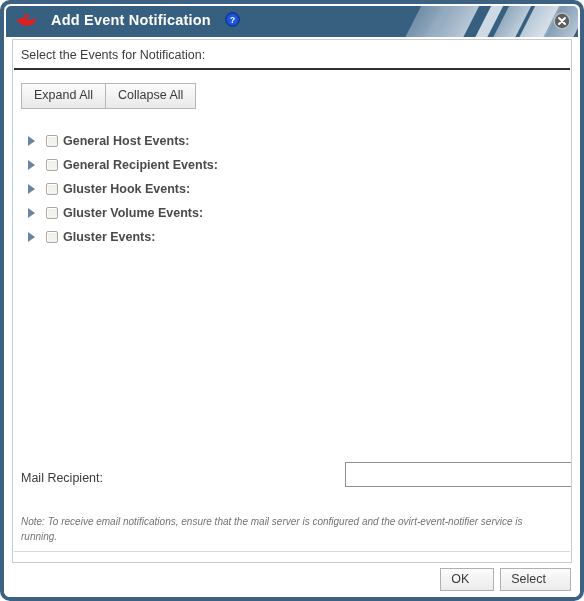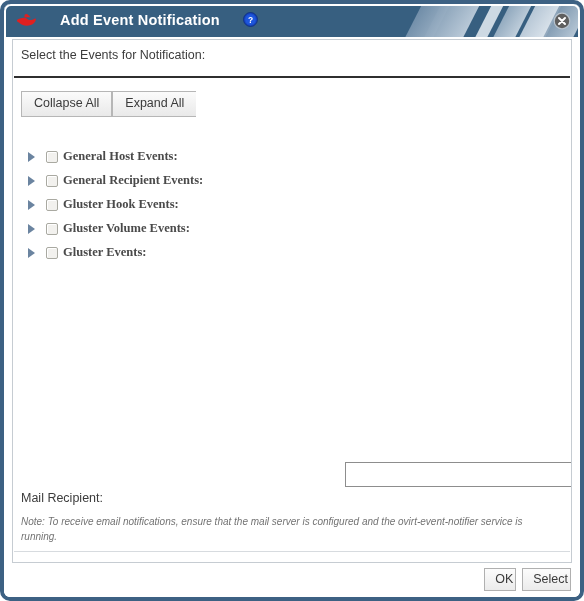--- a/index.html
+++ b/index.html
@@ -61,21 +61,21 @@
   #streak-e { right: 0px;   width: 30px; background: linear-gradient(100deg,#7792ab,#cfdbe6); opacity:.9; }
   #streak-f { right: 140px; width: 9px;  background: #9fb4c7; opacity:.7; }
 
   #title-left {
     position: absolute;
     left: 11px;
     top: 0;
     height: 31px;
     display: flex;
     align-items: center;
-    gap: 21px;
+    gap: 12px;
     z-index: 5;
   }
   #app-logo-icon { width: 24px; height: 20px; display:block; }
   #title-text {
     color: #ffffff;
     font-size: 14.5px;
     font-weight: bold;
     letter-spacing: .2px;
     white-space: nowrap;
   }
@@ -112,21 +112,21 @@
     border: 1px solid #c6ccd2;
     background: #ffffff;
     box-sizing: border-box;
     overflow: hidden;
   }
 
   
   #events-section-label {
     font-size: 12.5px;
     color: #3c3c3c;
-    padding: 8px 0 14px 8px;
+    padding: 8px 0 6px 8px;
   }
   #label-divider {
     height: 2px;
     background: #2f2f2f;
     margin: 0 1px;
   }
 
   
   #tree-toolbar {
     display: flex;
@@ -139,23 +139,22 @@
     background: linear-gradient(#fbfbfb, #e9e9e9);
     border: 1px solid #b6b6b6;
     padding: 5px 12px 6px 12px;
     cursor: pointer;
     line-height: 1;
   }
   #expand-all-button { border-right: none; }
 
   
   #events-tree {
-    margin-top: 28px;
+    margin-top: 20px;
     padding-left: 10px;
-    font-family: Liberation Serif, serif;
   }
   .tree-row {
     display: flex;
     align-items: center;
     height: 24px;
     cursor: pointer;
   }
   .tree-arrow {
     width: 16px;
     display: flex;
@@ -190,21 +189,20 @@
     right: 0;
     bottom: 64px;
     height: 38px;
   }
   #mail-recipient-label {
     position: absolute;
     left: 8px;
     top: 11px;
     font-size: 12.5px;
     color: #3c3c3c;
-    margin-top: 20px;
   }
   #mail-recipient-input {
     position: absolute;
     left: 332px;
     top: 2px;
     width: 230px;
     height: 25px;
     box-sizing: border-box;
     border: 1px solid #8d8d8d;
     background: #ffffff;
@@ -243,21 +241,21 @@
     display: flex;
     gap: 6px;
     z-index: 20;
   }
   .footer-btn {
     font-family: "Liberation Sans", sans-serif;
     font-size: 12.5px;
     color: #3a3a3a;
     background: linear-gradient(#fcfcfc, #ebebeb);
     border: 1px solid #b0b0b0;
-    padding: 4px 2px 5px 10px;
+    padding: 4px 24px 5px 10px;
     cursor: pointer;
     line-height: 1;
     min-width: 28px;
   }
 </style>
 </head>
 <body>
 
 <div id="dialog-window">
 
@@ -290,22 +288,22 @@
   </div>
 
   <div id="dialog-body">
 
     <div id="content-panel">
 
       <div id="events-section-label">Select the Events for Notification:</div>
       <div id="label-divider"></div>
 
       <div id="tree-toolbar">
+        <button class="toolbar-btn" id="expand-all-button">Expand All</button>
         <button class="toolbar-btn" id="collapse-all-button">Collapse All</button>
-        <button class="toolbar-btn" id="expand-all-button">Expand All</button>
       </div>
 
       <div id="events-tree">
         <div class="tree-row">
           <span class="tree-arrow">
             <svg width="9" height="10" viewBox="0 0 9 10">
                 <path d="M1 0 L8 5 L1 10 Z" fill="#6b84a0"></path>
               </svg>
           </span>
           <span class="tree-checkbox"></span>

